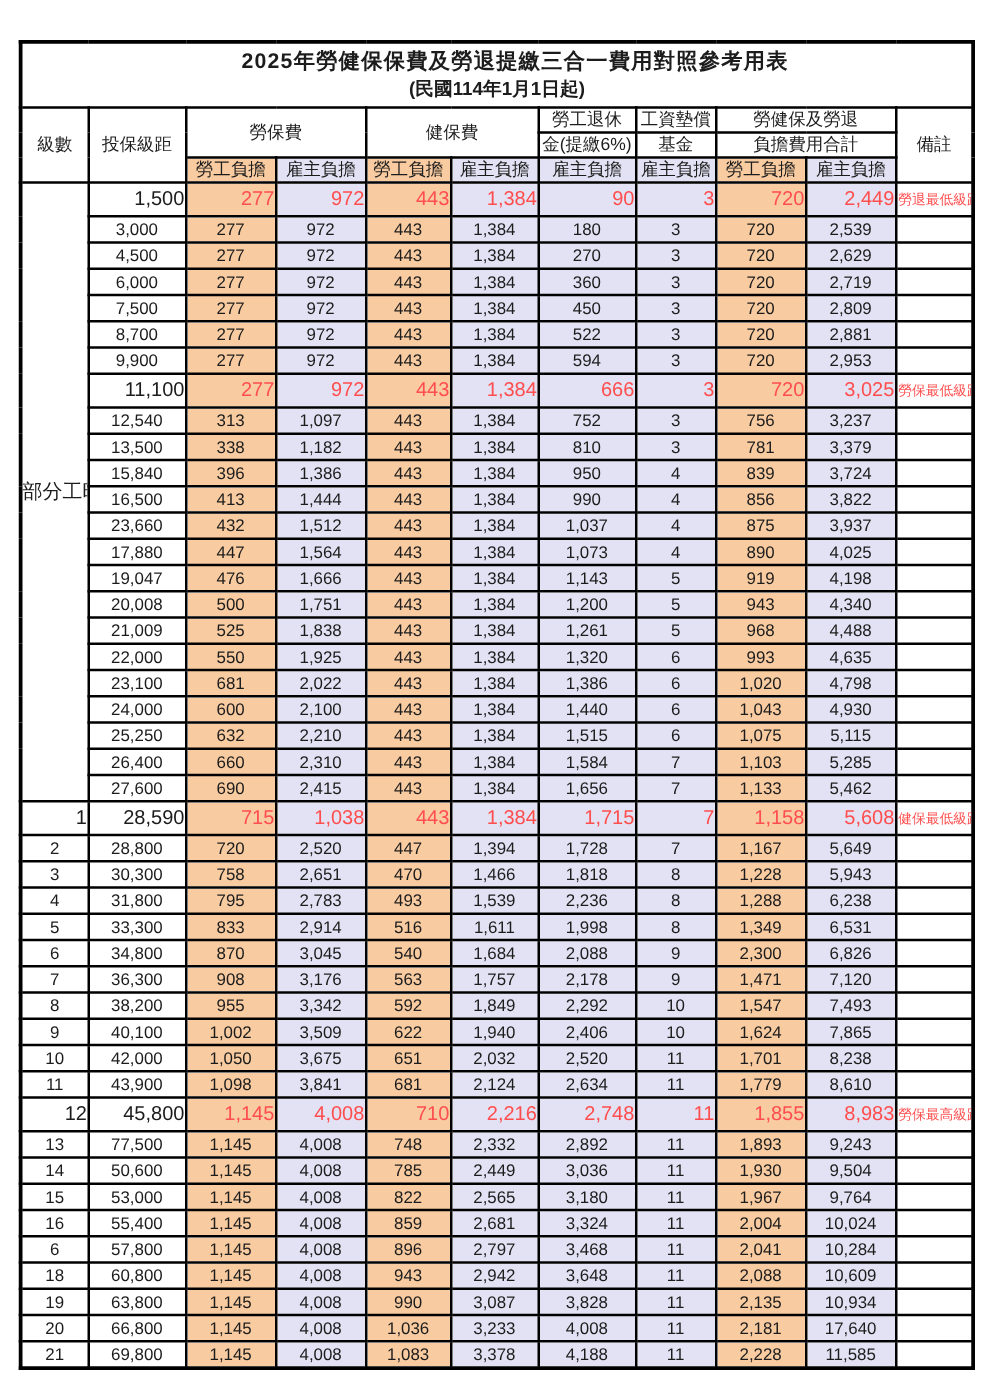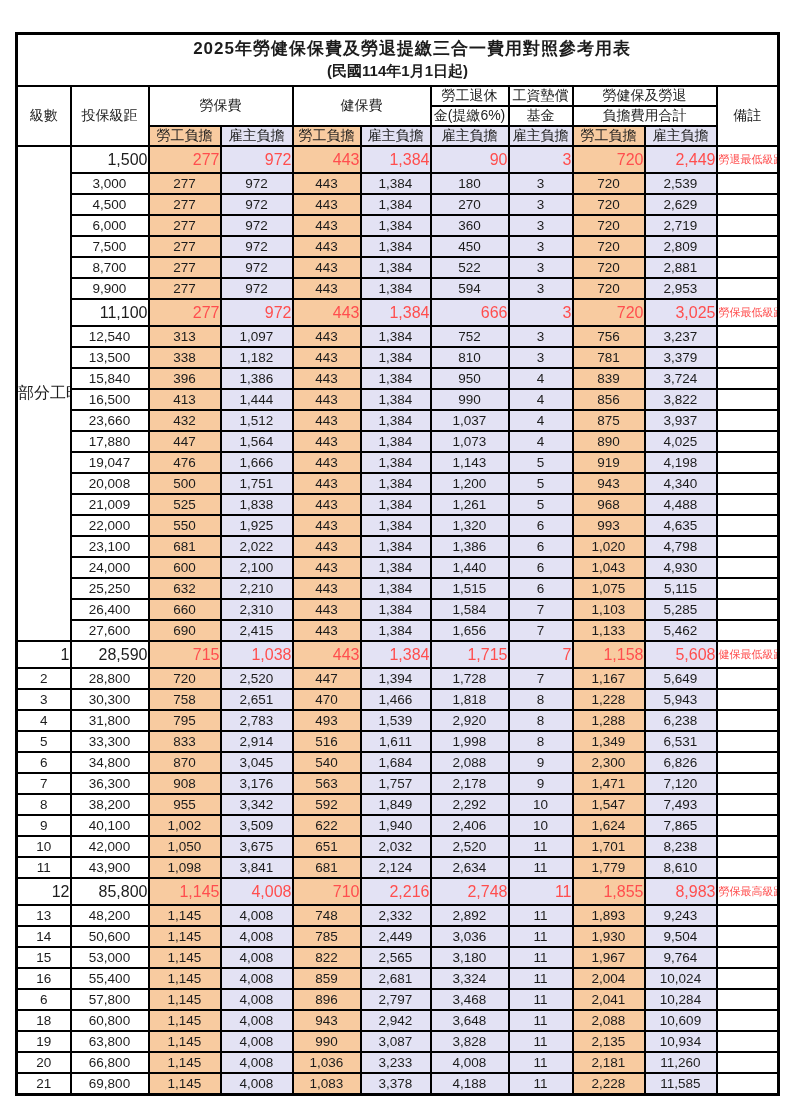--- a/index.html
+++ b/index.html
@@ -407,21 +407,21 @@
           <td class="c-er val">5,943</td>
           <td class="remark"></td>
         </tr>
         <tr>
           <td class="level">4</td>
           <td class="salary">31,800</td>
           <td class="c-emp val">795</td>
           <td class="c-er val">2,783</td>
           <td class="c-emp val">493</td>
           <td class="c-er val">1,539</td>
-          <td class="c-er val">2,920</td>
+          <td class="c-er val">2,236</td>
           <td class="c-er val">8</td>
           <td class="c-emp val">1,288</td>
           <td class="c-er val">6,238</td>
           <td class="remark"></td>
         </tr>
         <tr>
           <td class="level">5</td>
           <td class="salary">33,300</td>
           <td class="c-emp val">833</td>
           <td class="c-er val">2,914</td>
@@ -506,34 +506,34 @@
           <td class="c-emp val">681</td>
           <td class="c-er val">2,124</td>
           <td class="c-er val">2,634</td>
           <td class="c-er val">11</td>
           <td class="c-emp val">1,779</td>
           <td class="c-er val">8,610</td>
           <td class="remark"></td>
         </tr>
         <tr class="hl">
           <td class="level">12</td>
-          <td class="salary">85,800</td>
+          <td class="salary">45,800</td>
           <td class="c-emp val">1,145</td>
           <td class="c-er val">4,008</td>
           <td class="c-emp val">710</td>
           <td class="c-er val">2,216</td>
           <td class="c-er val">2,748</td>
           <td class="c-er val">11</td>
           <td class="c-emp val">1,855</td>
           <td class="c-er val">8,983</td>
           <td class="remark">勞保最高級距</td>
         </tr>
         <tr>
           <td class="level">13</td>
-          <td class="salary">48,200</td>
+          <td class="salary">77,500</td>
           <td class="c-emp val">1,145</td>
           <td class="c-er val">4,008</td>
           <td class="c-emp val">748</td>
           <td class="c-er val">2,332</td>
           <td class="c-er val">2,892</td>
           <td class="c-er val">11</td>
           <td class="c-emp val">1,893</td>
           <td class="c-er val">9,243</td>
           <td class="remark"></td>
         </tr>
@@ -618,21 +618,21 @@
         <tr>
           <td class="level">20</td>
           <td class="salary">66,800</td>
           <td class="c-emp val">1,145</td>
           <td class="c-er val">4,008</td>
           <td class="c-emp val">1,036</td>
           <td class="c-er val">3,233</td>
           <td class="c-er val">4,008</td>
           <td class="c-er val">11</td>
           <td class="c-emp val">2,181</td>
-          <td class="c-er val">11,260</td>
+          <td class="c-er val">17,640</td>
           <td class="remark"></td>
         </tr>
         <tr>
           <td class="level">21</td>
           <td class="salary">69,800</td>
           <td class="c-emp val">1,145</td>
           <td class="c-er val">4,008</td>
           <td class="c-emp val">1,083</td>
           <td class="c-er val">3,378</td>
           <td class="c-er val">4,188</td>

